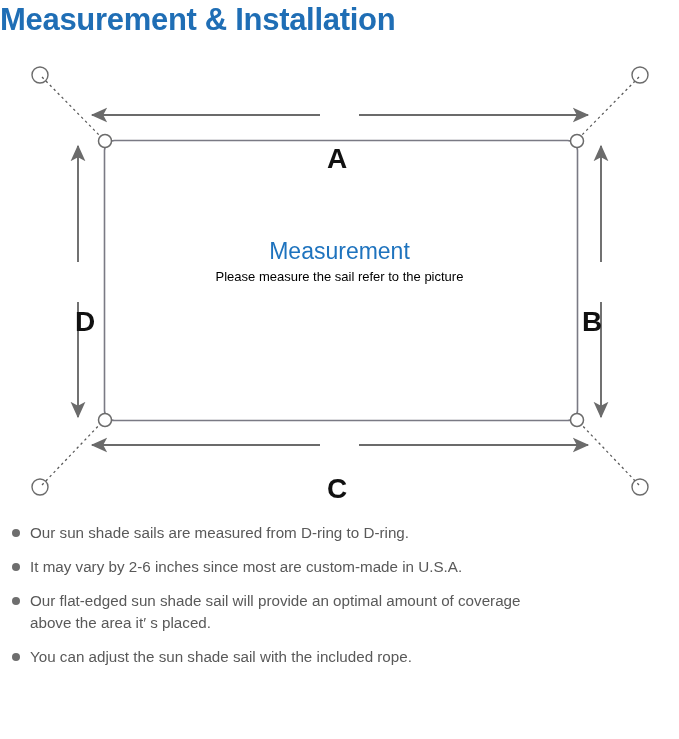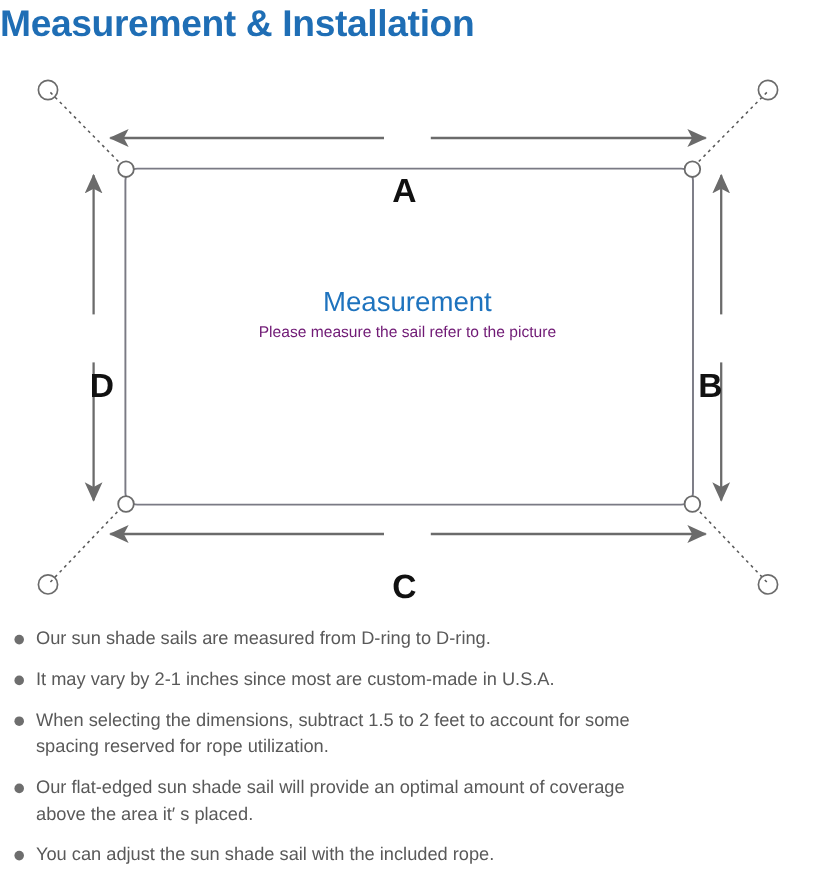--- a/index.html
+++ b/index.html
@@ -54,21 +54,21 @@
   }
   #center-title {
     font-size: 23px;
     font-weight: normal;
     color: #1e73be;
     line-height: 30px;
     white-space: nowrap;
   }
   #center-sub {
     font-size: 13px;
-    color: #701a75;
+    color: #000000;
     line-height: 22px;
     white-space: nowrap;
   }
 
   
   .dim-letter {
     position: absolute;
     font-size: 28px;
     font-weight: bold;
     color: #111111;
@@ -170,25 +170,21 @@
 <div class="dim-letter" id="letter-c">C</div>
 <div class="dim-letter" id="letter-d">D</div>
 
 <div id="notes">
   <div class="note-row">
     <span class="note-bullet"></span>
     <span>Our sun shade sails are measured from D-ring to D-ring.</span>
   </div>
   <div class="note-row">
     <span class="note-bullet"></span>
-    <span>It may vary by 2-1 inches since most are custom-made in U.S.A.</span>
-  </div>
-  <div class="note-row">
-    <span class="note-bullet"></span>
-    <span>When selecting the dimensions, subtract 1.5 to 2 feet to account for some spacing reserved for rope utilization.</span>
+    <span>It may vary by 2-6 inches since most are custom-made in U.S.A.</span>
   </div>
   <div class="note-row">
     <span class="note-bullet"></span>
     <span>Our flat-edged sun shade sail will provide an optimal amount of coverage above the area it′ s placed.</span>
   </div>
   <div class="note-row">
     <span class="note-bullet"></span>
     <span>You can adjust the sun shade sail with the included rope.</span>
   </div>
 </div>

